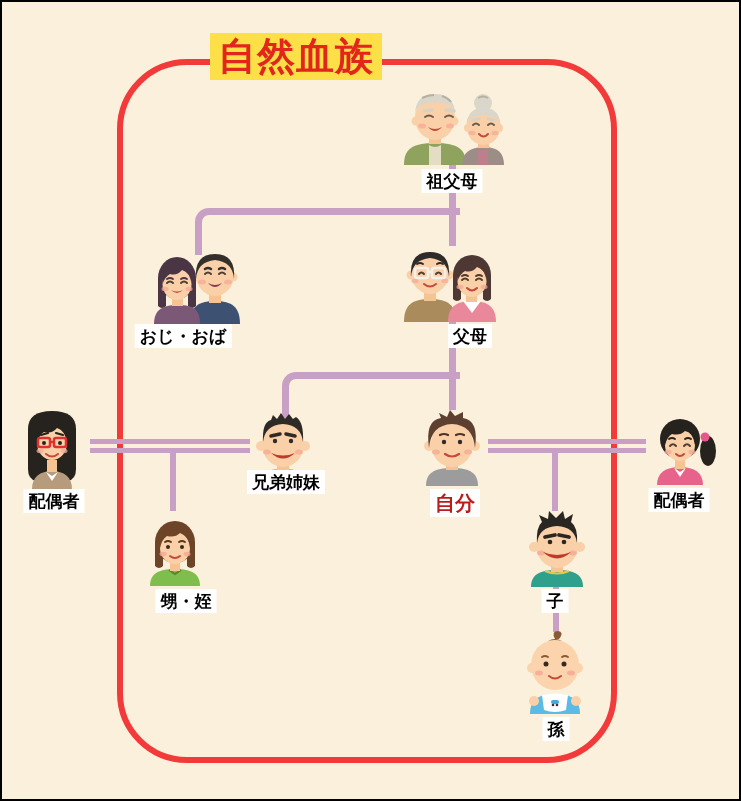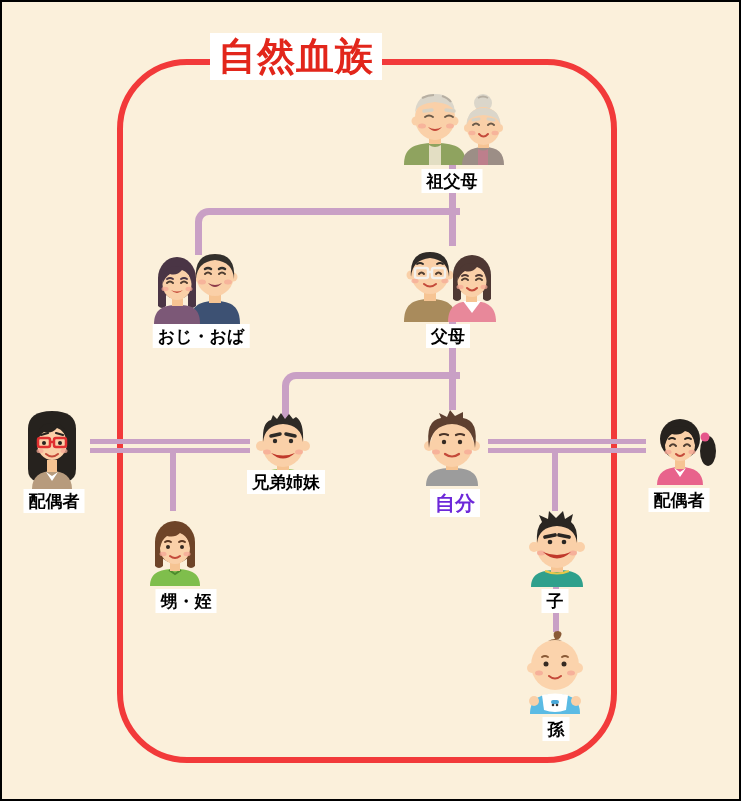--- a/index.html
+++ b/index.html
@@ -20,25 +20,25 @@
     border-top-left-radius:14px;z-index:2;background:transparent;}
   
   .avatar{position:absolute;z-index:3;}
   .avatar svg{width:100%;height:100%;display:block;}
   
   .nlabel{
     position:absolute;z-index:4;transform:translateX(-50%);
     background:#FFFFFF;color:#000;font-weight:bold;font-size:17px;
     line-height:1.3;padding:1px 5px;white-space:nowrap;text-align:center;
   }
-  .nlabel.self{color:#6d28d9;font-size:20px;}
+  .nlabel.self{color:#b91c1c;font-size:20px;}
   
   .title{
     position:absolute;left:208px;top:31px;width:172px;height:47px;z-index:5;
-    background:#ffffff;color:#E2261B;font-size:38px;font-weight:bold;
+    background:#fde047;color:#E2261B;font-size:38px;font-weight:bold;
     line-height:47px;text-align:center;letter-spacing:1px;white-space:nowrap;
   }
 </style>
 </head>
 <body>
 
 <div id="canvas">
 
   <div class="frame"></div>
 
@@ -274,22 +274,22 @@
       <path d="M24,31 Q27,29 30,31 M44,31 Q47,29 50,31" stroke="#8A5A36" stroke-width="2" fill="none" stroke-linecap="round"></path>
       <circle cx="28" cy="38" r="2.5" fill="#352A22"></circle>
         <circle cx="46" cy="38" r="2.5" fill="#352A22"></circle>
       <ellipse cx="21" cy="47" rx="4" ry="2.5" fill="#F5A896" opacity=".8"></ellipse>
       <ellipse cx="53" cy="47" rx="4" ry="2.5" fill="#F5A896" opacity=".8"></ellipse>
       <path d="M31,50 Q37,55 43,50" stroke="#C44A3A" stroke-width="2" fill="none" stroke-linecap="round"></path>
     </svg>
   </div>
 
   <div class="nlabel" style="left:450px;top:167px">祖父母</div>
-  <div class="nlabel" style="left:199px;top:322px">おじ・おば</div>
-  <div class="nlabel" style="left:446px;top:322px">父母</div>
+  <div class="nlabel" style="left:181px;top:322px">おじ・おば</div>
+  <div class="nlabel" style="left:468px;top:322px">父母</div>
   <div class="nlabel" style="left:52px;top:487px">配偶者</div>
   <div class="nlabel" style="left:284px;top:468px">兄弟姉妹</div>
   <div class="nlabel self" style="left:453px;top:487px">自分</div>
   <div class="nlabel" style="left:677px;top:486px">配偶者</div>
   <div class="nlabel" style="left:184px;top:587px">甥・姪</div>
   <div class="nlabel" style="left:553px;top:587px">子</div>
   <div class="nlabel" style="left:554px;top:715px">孫</div>
 
   <div class="title">自然血族</div>
 

